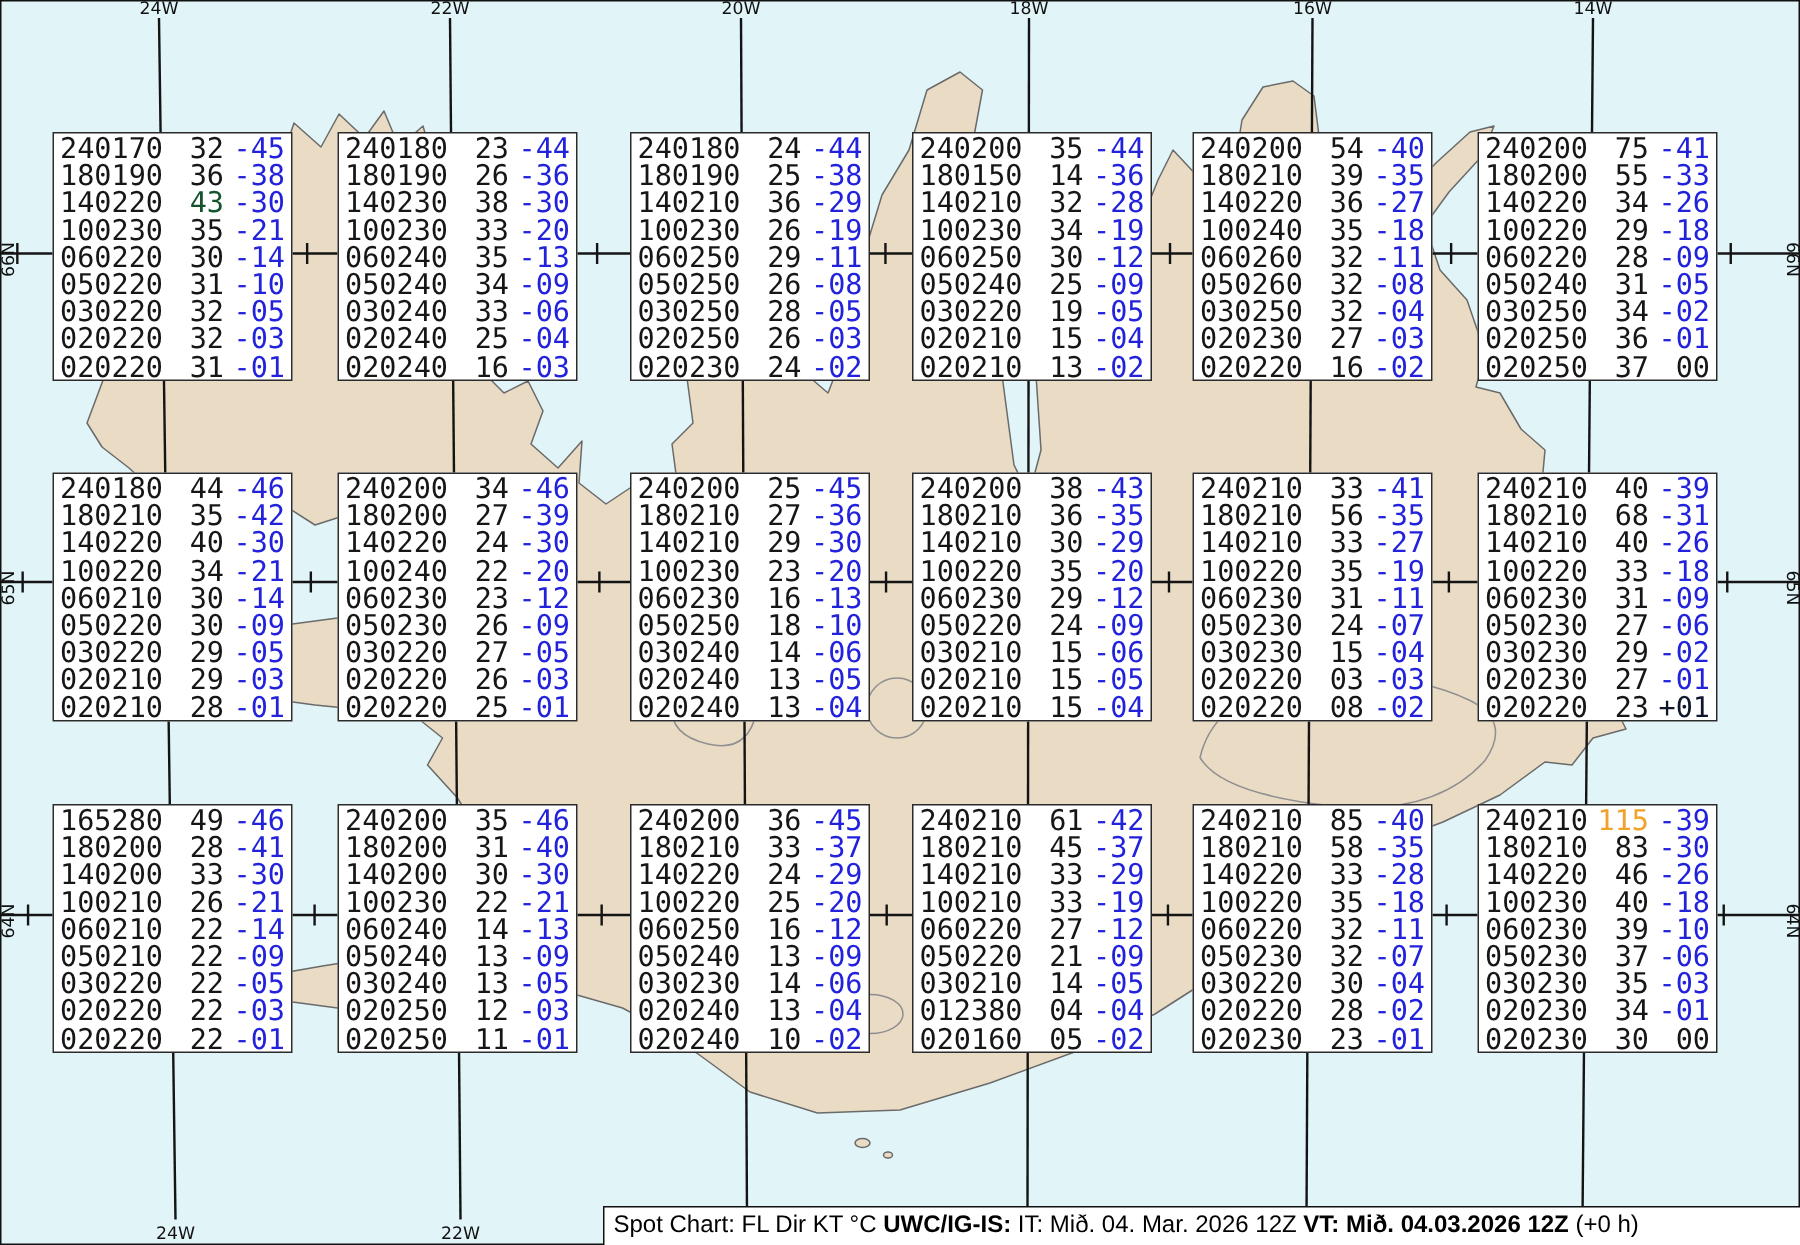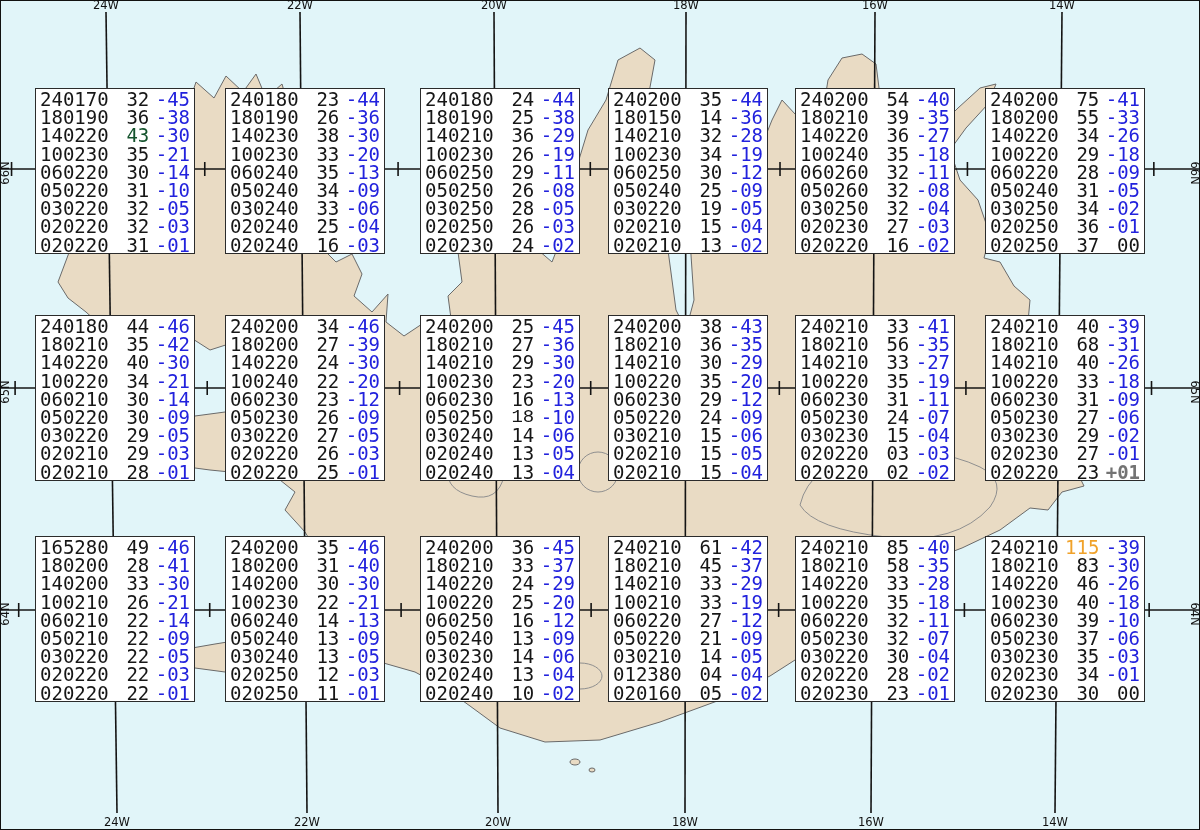--- a/index.html
+++ b/index.html
@@ -221,21 +221,21 @@
         <div class="spot-line"><span class="fl">030220</span><span class="kt" style="color: rgb(22, 22, 22);">27</span><span class="t" style="color: rgb(34, 34, 221);">-05</span></div>
         <div class="spot-line"><span class="fl">020220</span><span class="kt" style="color: rgb(22, 22, 22);">26</span><span class="t" style="color: rgb(34, 34, 221);">-03</span></div>
         <div class="spot-line"><span class="fl">020220</span><span class="kt" style="color: rgb(22, 22, 22);">25</span><span class="t" style="color: rgb(34, 34, 221);">-01</span></div>
       </div>
       <div class="spot-box" style="left: 420px; top: 315px;">
         <div class="spot-line"><span class="fl">240200</span><span class="kt" style="color: rgb(22, 22, 22);">25</span><span class="t" style="color: rgb(34, 34, 221);">-45</span></div>
         <div class="spot-line"><span class="fl">180210</span><span class="kt" style="color: rgb(22, 22, 22);">27</span><span class="t" style="color: rgb(34, 34, 221);">-36</span></div>
         <div class="spot-line"><span class="fl">140210</span><span class="kt" style="color: rgb(22, 22, 22);">29</span><span class="t" style="color: rgb(34, 34, 221);">-30</span></div>
         <div class="spot-line"><span class="fl">100230</span><span class="kt" style="color: rgb(22, 22, 22);">23</span><span class="t" style="color: rgb(34, 34, 221);">-20</span></div>
         <div class="spot-line"><span class="fl">060230</span><span class="kt" style="color: rgb(22, 22, 22);">16</span><span class="t" style="color: rgb(34, 34, 221);">-13</span></div>
-        <div class="spot-line"><span class="fl">050250</span><span class="kt" style="color: rgb(22, 22, 22); font-family: Liberation Mono, monospace;">18</span><span class="t" style="color: rgb(34, 34, 221);">-10</span></div>
+        <div class="spot-line"><span class="fl">050250</span><span class="kt" style="color: rgb(22, 22, 22);">18</span><span class="t" style="color: rgb(34, 34, 221);">-10</span></div>
         <div class="spot-line"><span class="fl">030240</span><span class="kt" style="color: rgb(22, 22, 22);">14</span><span class="t" style="color: rgb(34, 34, 221);">-06</span></div>
         <div class="spot-line"><span class="fl">020240</span><span class="kt" style="color: rgb(22, 22, 22);">13</span><span class="t" style="color: rgb(34, 34, 221);">-05</span></div>
         <div class="spot-line"><span class="fl">020240</span><span class="kt" style="color: rgb(22, 22, 22);">13</span><span class="t" style="color: rgb(34, 34, 221);">-04</span></div>
       </div>
       <div class="spot-box" style="left: 608px; top: 315px;">
         <div class="spot-line"><span class="fl">240200</span><span class="kt" style="color: rgb(22, 22, 22);">38</span><span class="t" style="color: rgb(34, 34, 221);">-43</span></div>
         <div class="spot-line"><span class="fl">180210</span><span class="kt" style="color: rgb(22, 22, 22);">36</span><span class="t" style="color: rgb(34, 34, 221);">-35</span></div>
         <div class="spot-line"><span class="fl">140210</span><span class="kt" style="color: rgb(22, 22, 22);">30</span><span class="t" style="color: rgb(34, 34, 221);">-29</span></div>
         <div class="spot-line"><span class="fl">100220</span><span class="kt" style="color: rgb(22, 22, 22);">35</span><span class="t" style="color: rgb(34, 34, 221);">-20</span></div>
         <div class="spot-line"><span class="fl">060230</span><span class="kt" style="color: rgb(22, 22, 22);">29</span><span class="t" style="color: rgb(34, 34, 221);">-12</span></div>
@@ -246,32 +246,32 @@
       </div>
       <div class="spot-box" style="left: 795px; top: 315px;">
         <div class="spot-line"><span class="fl">240210</span><span class="kt" style="color: rgb(22, 22, 22);">33</span><span class="t" style="color: rgb(34, 34, 221);">-41</span></div>
         <div class="spot-line"><span class="fl">180210</span><span class="kt" style="color: rgb(22, 22, 22);">56</span><span class="t" style="color: rgb(34, 34, 221);">-35</span></div>
         <div class="spot-line"><span class="fl">140210</span><span class="kt" style="color: rgb(22, 22, 22);">33</span><span class="t" style="color: rgb(34, 34, 221);">-27</span></div>
         <div class="spot-line"><span class="fl">100220</span><span class="kt" style="color: rgb(22, 22, 22);">35</span><span class="t" style="color: rgb(34, 34, 221);">-19</span></div>
         <div class="spot-line"><span class="fl">060230</span><span class="kt" style="color: rgb(22, 22, 22);">31</span><span class="t" style="color: rgb(34, 34, 221);">-11</span></div>
         <div class="spot-line"><span class="fl">050230</span><span class="kt" style="color: rgb(22, 22, 22);">24</span><span class="t" style="color: rgb(34, 34, 221);">-07</span></div>
         <div class="spot-line"><span class="fl">030230</span><span class="kt" style="color: rgb(22, 22, 22);">15</span><span class="t" style="color: rgb(34, 34, 221);">-04</span></div>
         <div class="spot-line"><span class="fl">020220</span><span class="kt" style="color: rgb(22, 22, 22);">03</span><span class="t" style="color: rgb(34, 34, 221);">-03</span></div>
-        <div class="spot-line"><span class="fl">020220</span><span class="kt" style="color: rgb(22, 22, 22);">02</span><span class="t" style="color: rgb(34, 34, 221);">-02</span></div>
+        <div class="spot-line"><span class="fl">020220</span><span class="kt" style="color: rgb(22, 22, 22);">08</span><span class="t" style="color: rgb(34, 34, 221);">-02</span></div>
       </div>
       <div class="spot-box" style="left: 985px; top: 315px;">
         <div class="spot-line"><span class="fl">240210</span><span class="kt" style="color: rgb(22, 22, 22);">40</span><span class="t" style="color: rgb(34, 34, 221);">-39</span></div>
         <div class="spot-line"><span class="fl">180210</span><span class="kt" style="color: rgb(22, 22, 22);">68</span><span class="t" style="color: rgb(34, 34, 221);">-31</span></div>
         <div class="spot-line"><span class="fl">140210</span><span class="kt" style="color: rgb(22, 22, 22);">40</span><span class="t" style="color: rgb(34, 34, 221);">-26</span></div>
         <div class="spot-line"><span class="fl">100220</span><span class="kt" style="color: rgb(22, 22, 22);">33</span><span class="t" style="color: rgb(34, 34, 221);">-18</span></div>
         <div class="spot-line"><span class="fl">060230</span><span class="kt" style="color: rgb(22, 22, 22);">31</span><span class="t" style="color: rgb(34, 34, 221);">-09</span></div>
         <div class="spot-line"><span class="fl">050230</span><span class="kt" style="color: rgb(22, 22, 22);">27</span><span class="t" style="color: rgb(34, 34, 221);">-06</span></div>
         <div class="spot-line"><span class="fl">030230</span><span class="kt" style="color: rgb(22, 22, 22);">29</span><span class="t" style="color: rgb(34, 34, 221);">-02</span></div>
         <div class="spot-line"><span class="fl">020230</span><span class="kt" style="color: rgb(22, 22, 22);">27</span><span class="t" style="color: rgb(34, 34, 221);">-01</span></div>
-        <div class="spot-line"><span class="fl">020220</span><span class="kt" style="color: rgb(22, 22, 22);">23</span><span class="t" style="color: #737373; font-weight: bold;">+01</span></div>
+        <div class="spot-line"><span class="fl">020220</span><span class="kt" style="color: rgb(22, 22, 22);">23</span><span class="t" style="color: #0f172a;">+01</span></div>
       </div>
       <div class="spot-box" style="left: 35px; top: 536px;">
         <div class="spot-line"><span class="fl">165280</span><span class="kt" style="color: rgb(22, 22, 22);">49</span><span class="t" style="color: rgb(34, 34, 221);">-46</span></div>
         <div class="spot-line"><span class="fl">180200</span><span class="kt" style="color: rgb(22, 22, 22);">28</span><span class="t" style="color: rgb(34, 34, 221);">-41</span></div>
         <div class="spot-line"><span class="fl">140200</span><span class="kt" style="color: rgb(22, 22, 22);">33</span><span class="t" style="color: rgb(34, 34, 221);">-30</span></div>
         <div class="spot-line"><span class="fl">100210</span><span class="kt" style="color: rgb(22, 22, 22);">26</span><span class="t" style="color: rgb(34, 34, 221);">-21</span></div>
         <div class="spot-line"><span class="fl">060210</span><span class="kt" style="color: rgb(22, 22, 22);">22</span><span class="t" style="color: rgb(34, 34, 221);">-14</span></div>
         <div class="spot-line"><span class="fl">050210</span><span class="kt" style="color: rgb(22, 22, 22);">22</span><span class="t" style="color: rgb(34, 34, 221);">-09</span></div>
         <div class="spot-line"><span class="fl">030220</span><span class="kt" style="color: rgb(22, 22, 22);">22</span><span class="t" style="color: rgb(34, 34, 221);">-05</span></div>
         <div class="spot-line"><span class="fl">020220</span><span class="kt" style="color: rgb(22, 22, 22);">22</span><span class="t" style="color: rgb(34, 34, 221);">-03</span></div>
@@ -327,13 +327,14 @@
         <div class="spot-line"><span class="fl">140220</span><span class="kt" style="color: rgb(22, 22, 22);">46</span><span class="t" style="color: rgb(34, 34, 221);">-26</span></div>
         <div class="spot-line"><span class="fl">100230</span><span class="kt" style="color: rgb(22, 22, 22);">40</span><span class="t" style="color: rgb(34, 34, 221);">-18</span></div>
         <div class="spot-line"><span class="fl">060230</span><span class="kt" style="color: rgb(22, 22, 22);">39</span><span class="t" style="color: rgb(34, 34, 221);">-10</span></div>
         <div class="spot-line"><span class="fl">050230</span><span class="kt" style="color: rgb(22, 22, 22);">37</span><span class="t" style="color: rgb(34, 34, 221);">-06</span></div>
         <div class="spot-line"><span class="fl">030230</span><span class="kt" style="color: rgb(22, 22, 22);">35</span><span class="t" style="color: rgb(34, 34, 221);">-03</span></div>
         <div class="spot-line"><span class="fl">020230</span><span class="kt" style="color: rgb(22, 22, 22);">34</span><span class="t" style="color: rgb(34, 34, 221);">-01</span></div>
         <div class="spot-line"><span class="fl">020230</span><span class="kt" style="color: rgb(22, 22, 22);">30</span><span class="t" style="color: rgb(22, 22, 22);">00</span></div>
       </div>
     </div>
 
+  <div class="footer" id="footer"><span>Spot Chart: FL Dir KT °C </span><b>UWC/IG-IS:</b><span> IT: Mið. 04. Mar. 2026 12Z </span><b>VT: Mið. 04.03.2026 12Z</b><span> (+0 h)</span></div>
 </div>
 
 </body></html>

